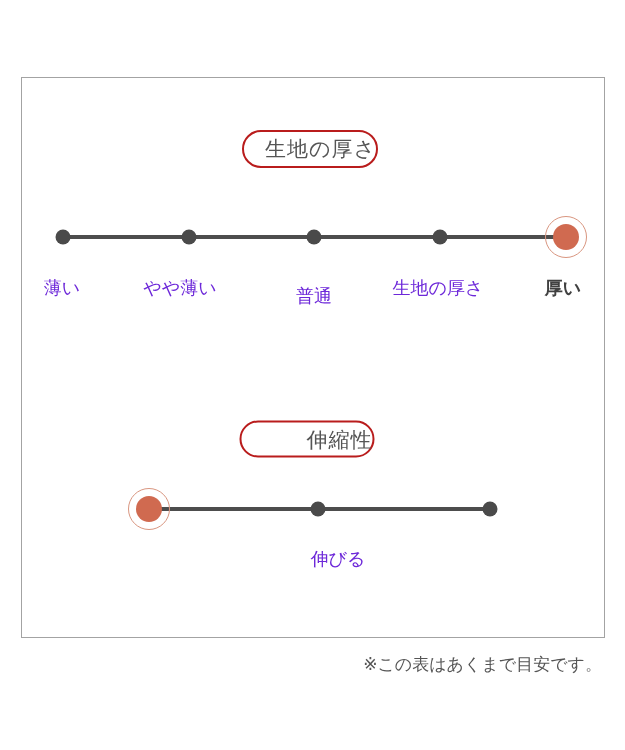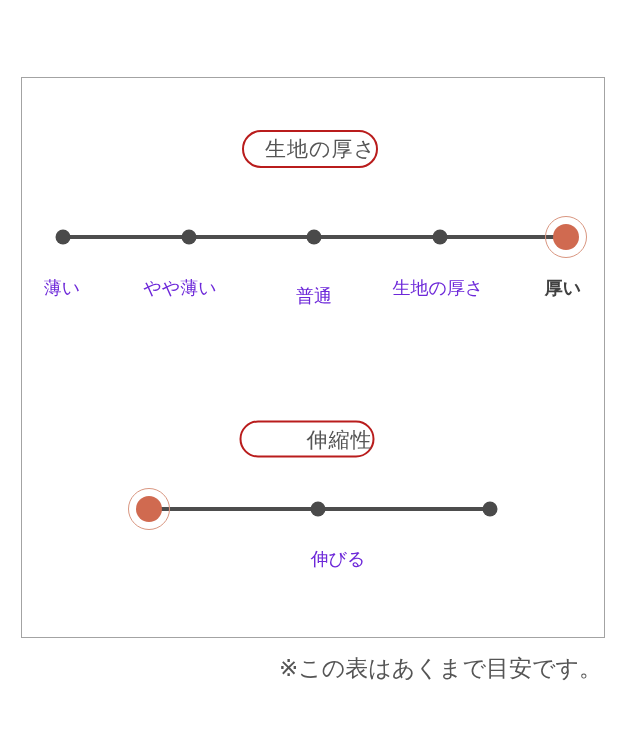--- a/index.html
+++ b/index.html
@@ -78,21 +78,21 @@
   .lbl.row1 { top: 288px; }
   .lbl.row2 { top: 559px; }
   .lbl.sel-lbl {
     font-weight: 700;
     color: #404040;
   }
   .note {
     position: absolute;
     top: 653px;
     right: 23px;
-    font-size: 23px;
+    font-size: 17px;
     color: #555555;
     white-space: nowrap;
   }
 </style>
 </head>
 <body>
 
 <div class="canvas">
 
   <div class="spec-box"></div>

